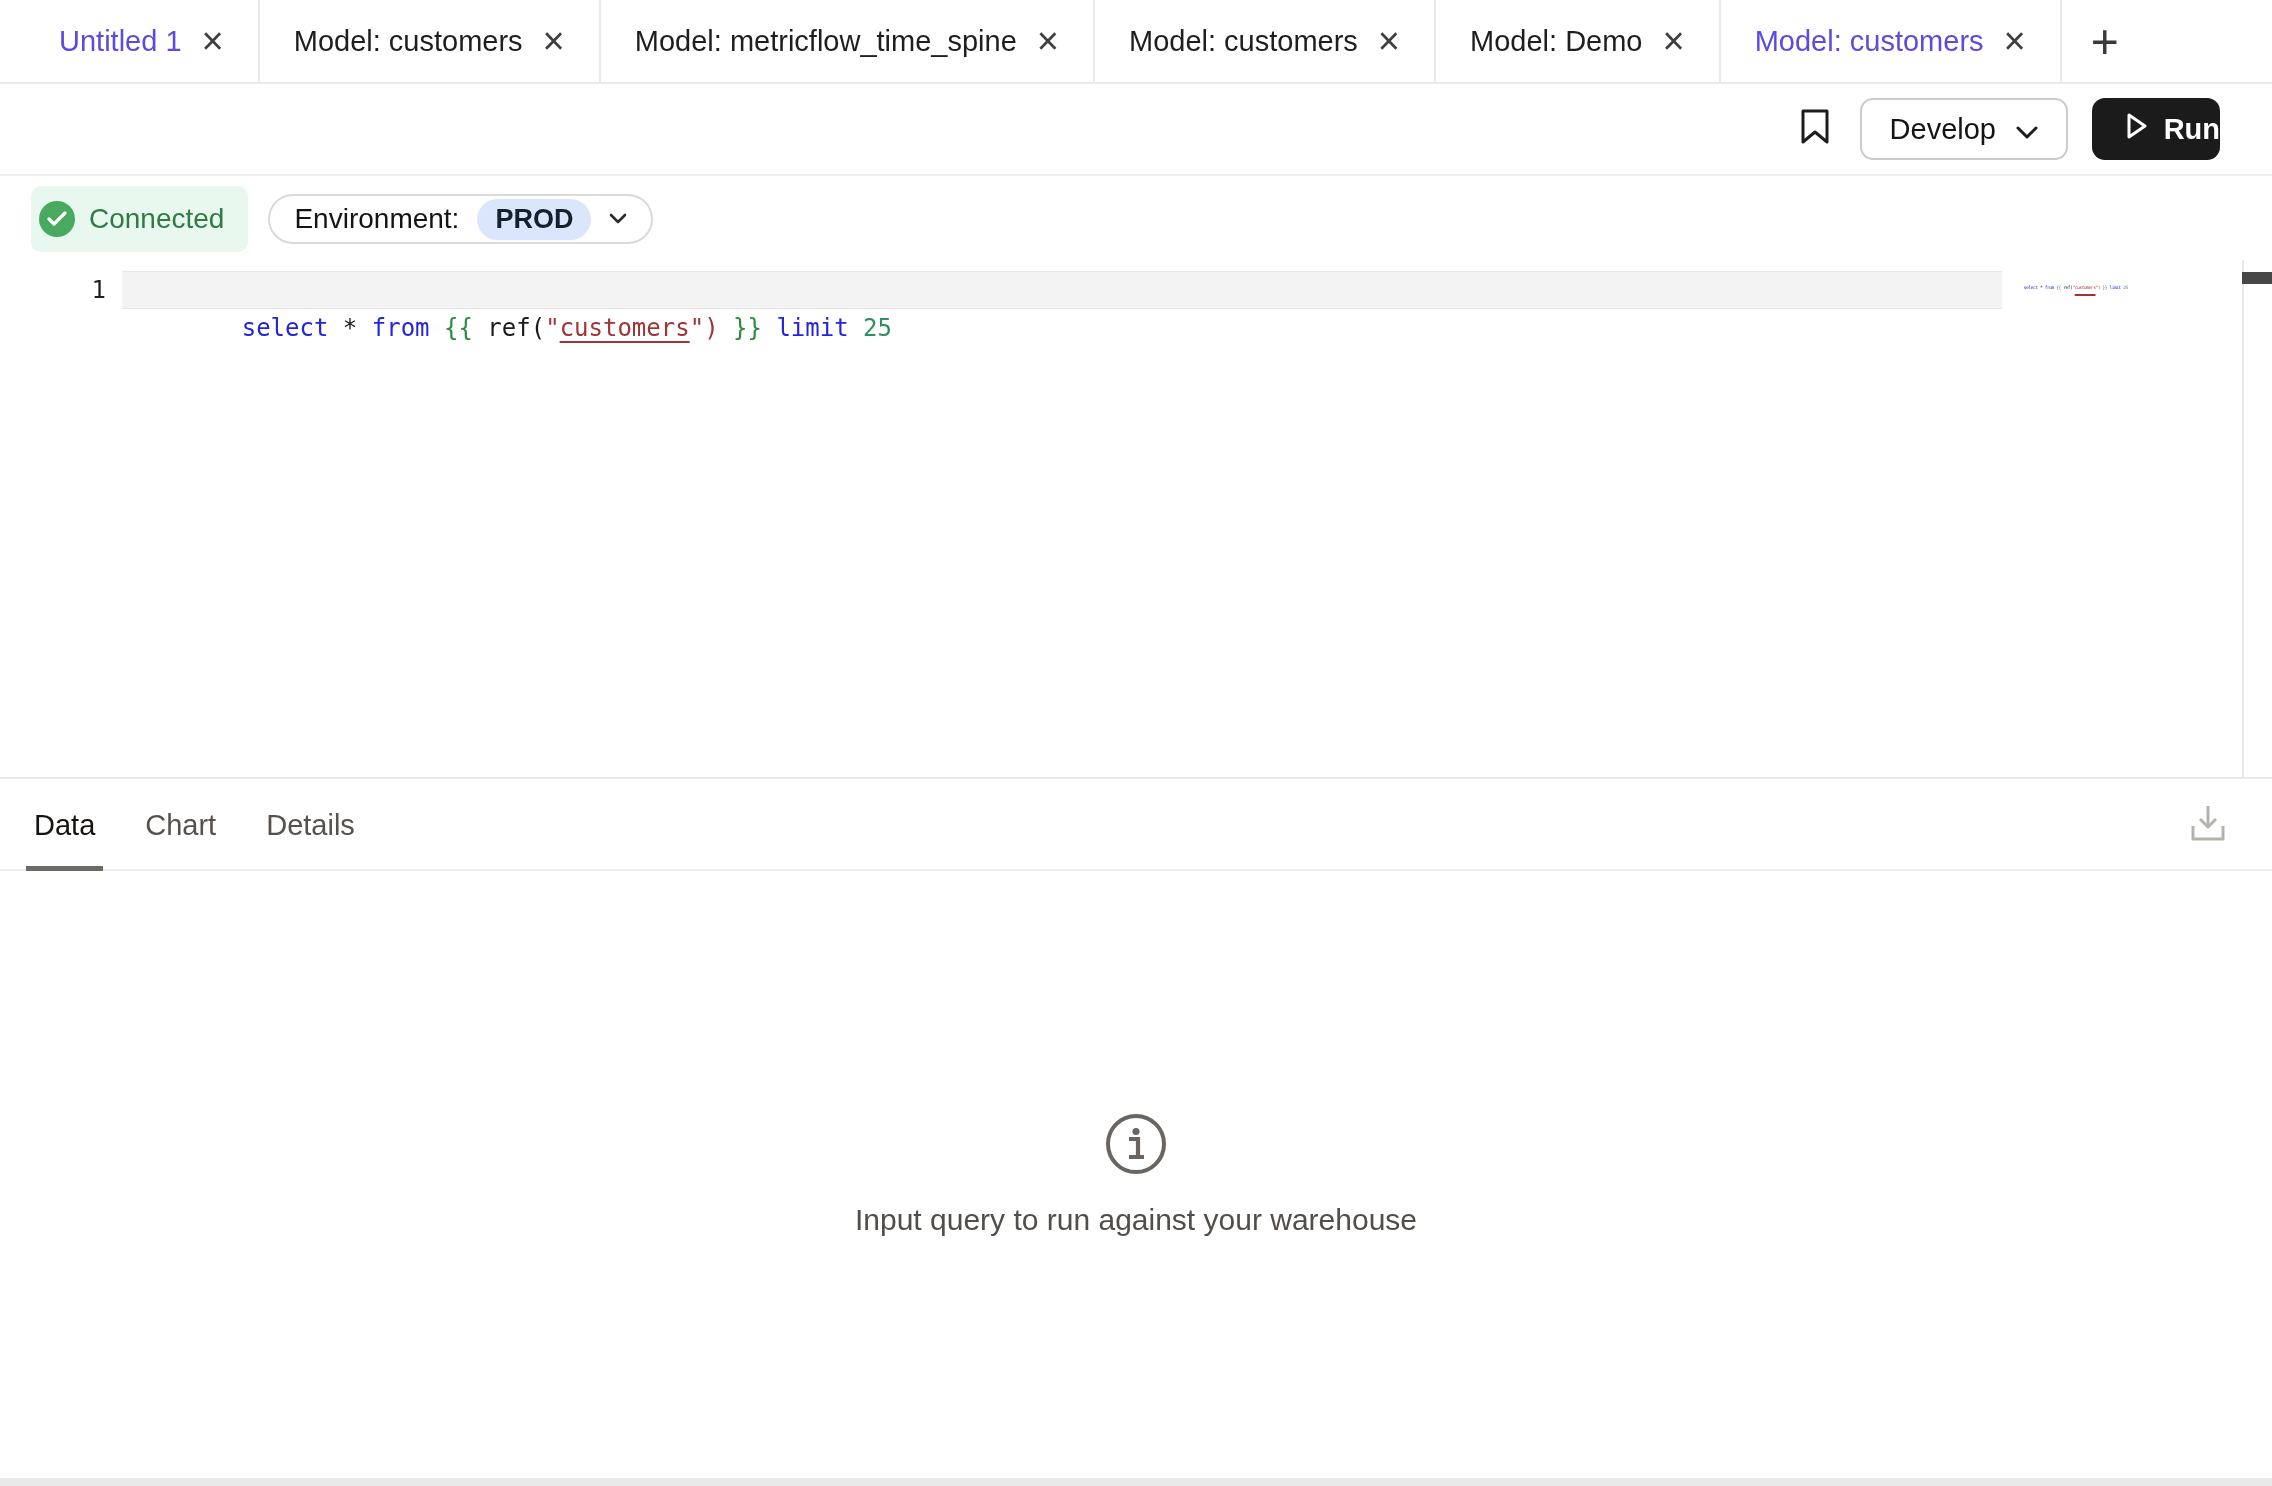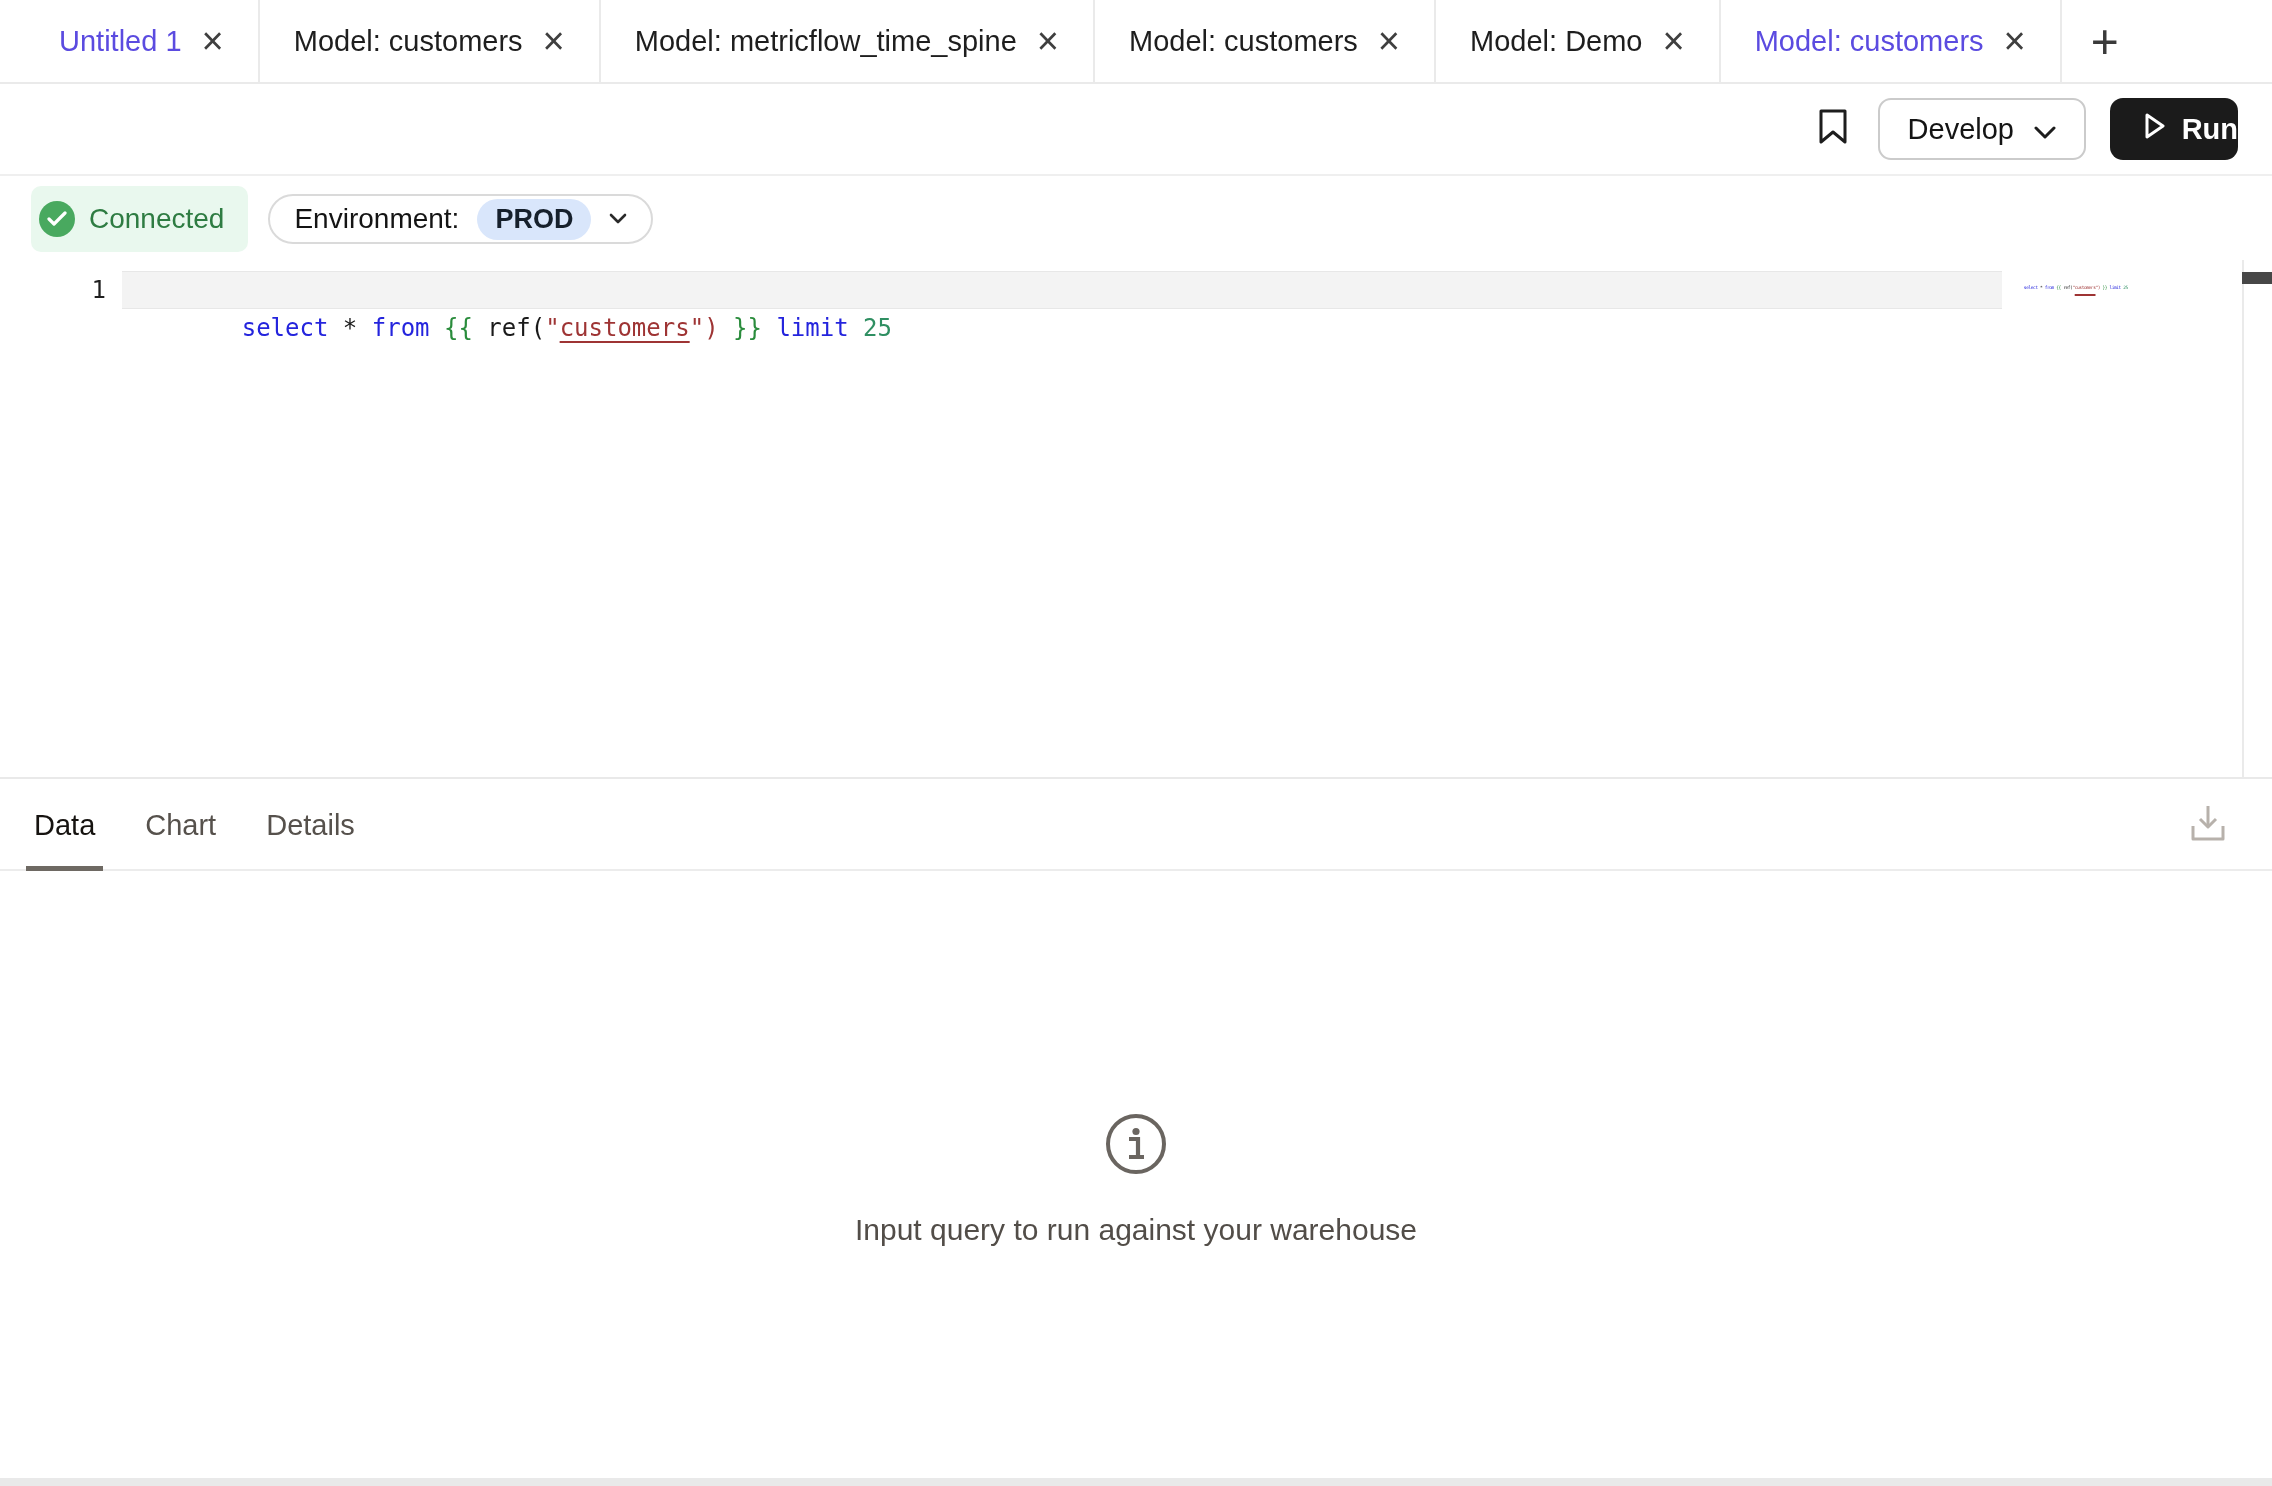--- a/index.html
+++ b/index.html
@@ -15,21 +15,21 @@
   .tab-label { font-size:29px; color:#1e1e1e; white-space:nowrap; }
   .tab-label.accent { color:#5b4be0; }
   .tab-close { font-size:38px; font-weight:300; color:#3f3f3f; line-height:1;
     display:flex; align-items:center; }
   .tab-add { width:86px; display:flex; align-items:center; justify-content:center;
     font-size:48px; font-weight:300; color:#3a3a3a; cursor:pointer; }
 
   
   .toolbar { position:absolute; top:84px; left:0; right:0; height:92px;
     display:flex; align-items:center; justify-content:flex-end; background:#fff;
-    border-bottom:2px solid #efefef; padding-right:34px; }
+    border-bottom:2px solid #efefef; padding-right:52px; }
   .bookmark-btn { display:flex; align-items:center; justify-content:center;
     width:46px; height:46px; margin-right:22px; cursor:pointer; }
   .btn-develop { display:flex; align-items:center; gap:20px; height:62px;
     padding:0 28px; border:2px solid #cbcbcb; border-radius:13px; background:#fff;
     font-size:29px; color:#141414; margin-right:24px; cursor:pointer; }
   .btn-run { display:flex; align-items:center; justify-content:flex-end; gap:16px;
     height:62px; width:128px; border-radius:13px; background:#1b1b1b; color:#fff;
     font-size:29px; font-weight:600; cursor:pointer; }
 
   
@@ -77,21 +77,21 @@
     display:flex; align-items:center; padding:0 40px 0 30px; gap:42px; }
   .rtab { position:relative; height:100%; display:flex; align-items:center;
     padding:0 4px; font-size:29px; color:#56514c; cursor:pointer; white-space:nowrap; }
   .rtab.active { color:#161310; font-weight:500; }
   .rtab.active::after { content:""; position:absolute; left:-4px; right:-4px;
     bottom:-2px; height:5px; background:#6e6963; }
   .download-btn { margin-left:auto; width:48px; height:48px; display:flex;
     align-items:center; justify-content:center; cursor:pointer; }
   .empty-state { position:absolute; left:0; right:0; top:330px; text-align:center; }
   .empty-icon { display:inline-block; }
-  .empty-msg { margin-top:32px; font-size:30px; font-weight:500; color:#524d48; }
+  .empty-msg { margin-top:22px; font-size:30px; font-weight:500; color:#524d48; }
 
   .bottom-band { position:absolute; left:0; right:0; bottom:0; height:8px; background:#e9e9e9; }
 </style>
 </head>
 <body>
 
 <div class="page">
 
   <div class="tabbar">
 

